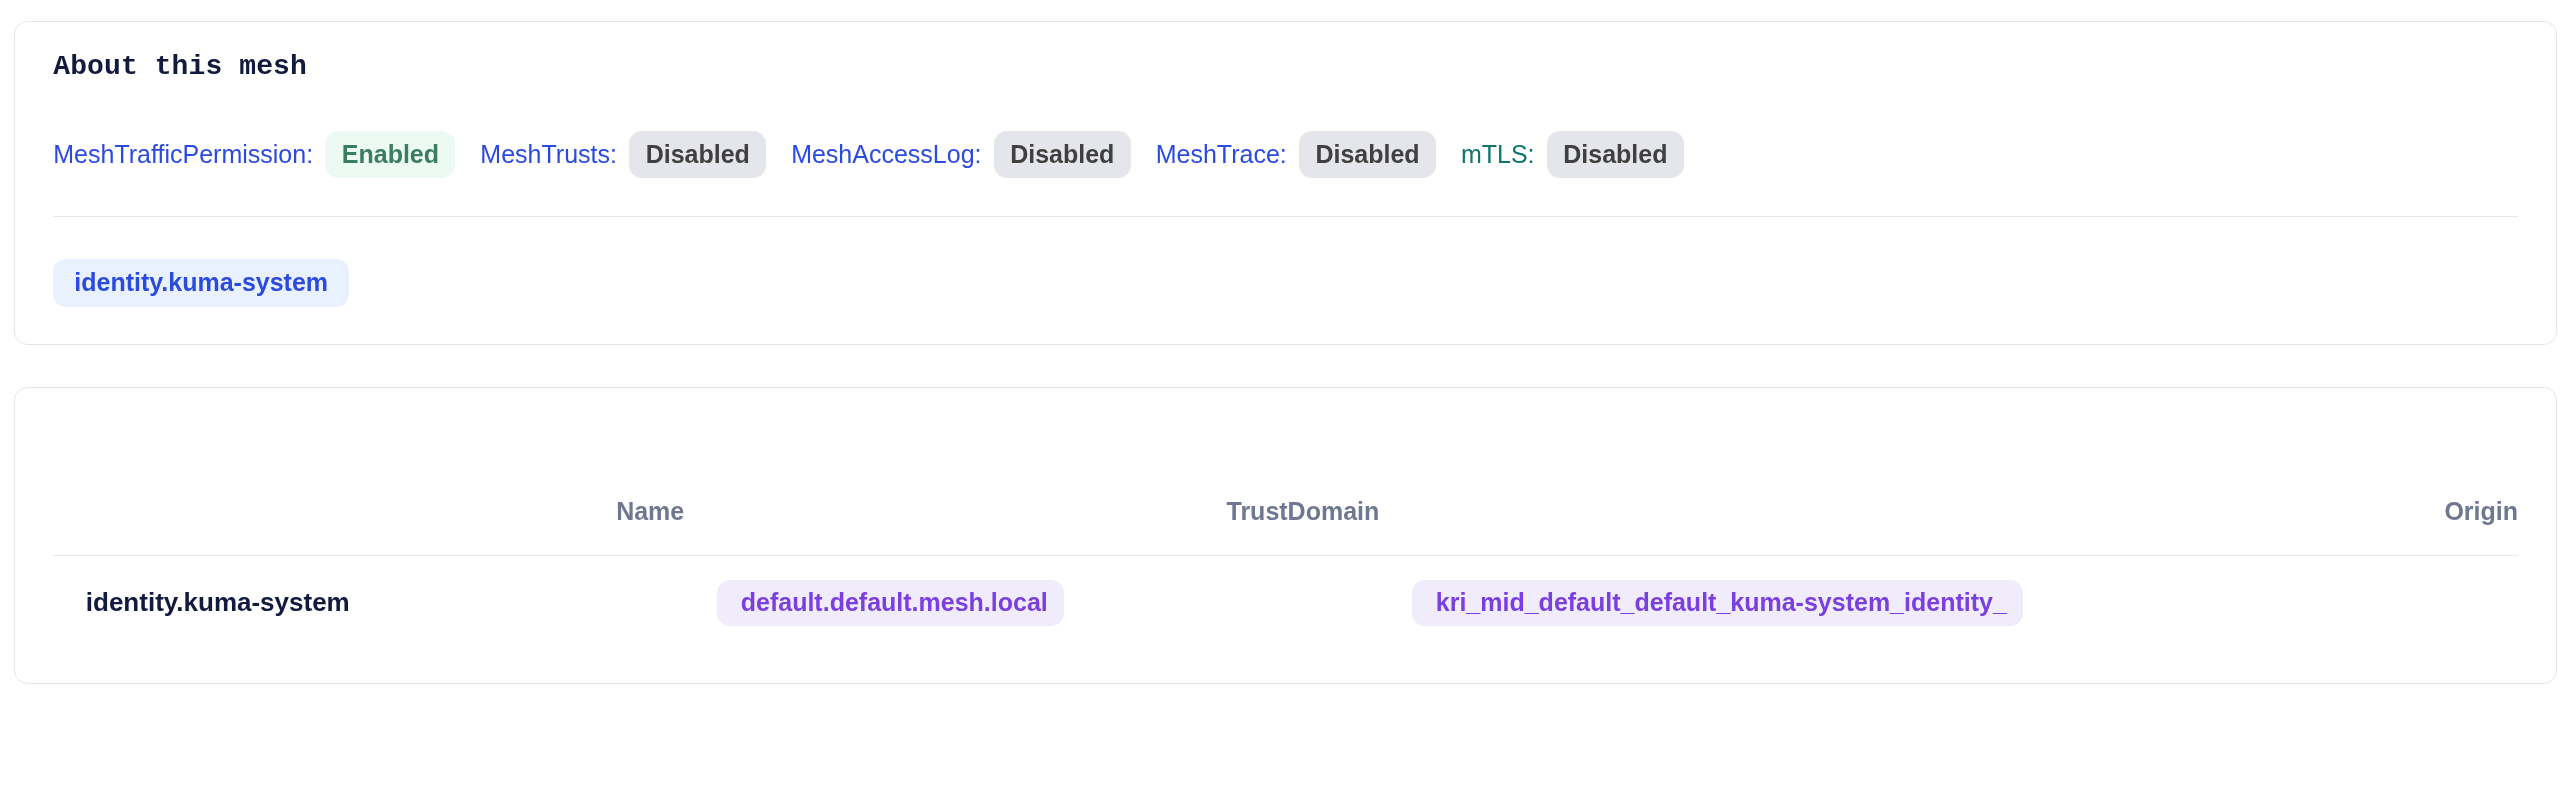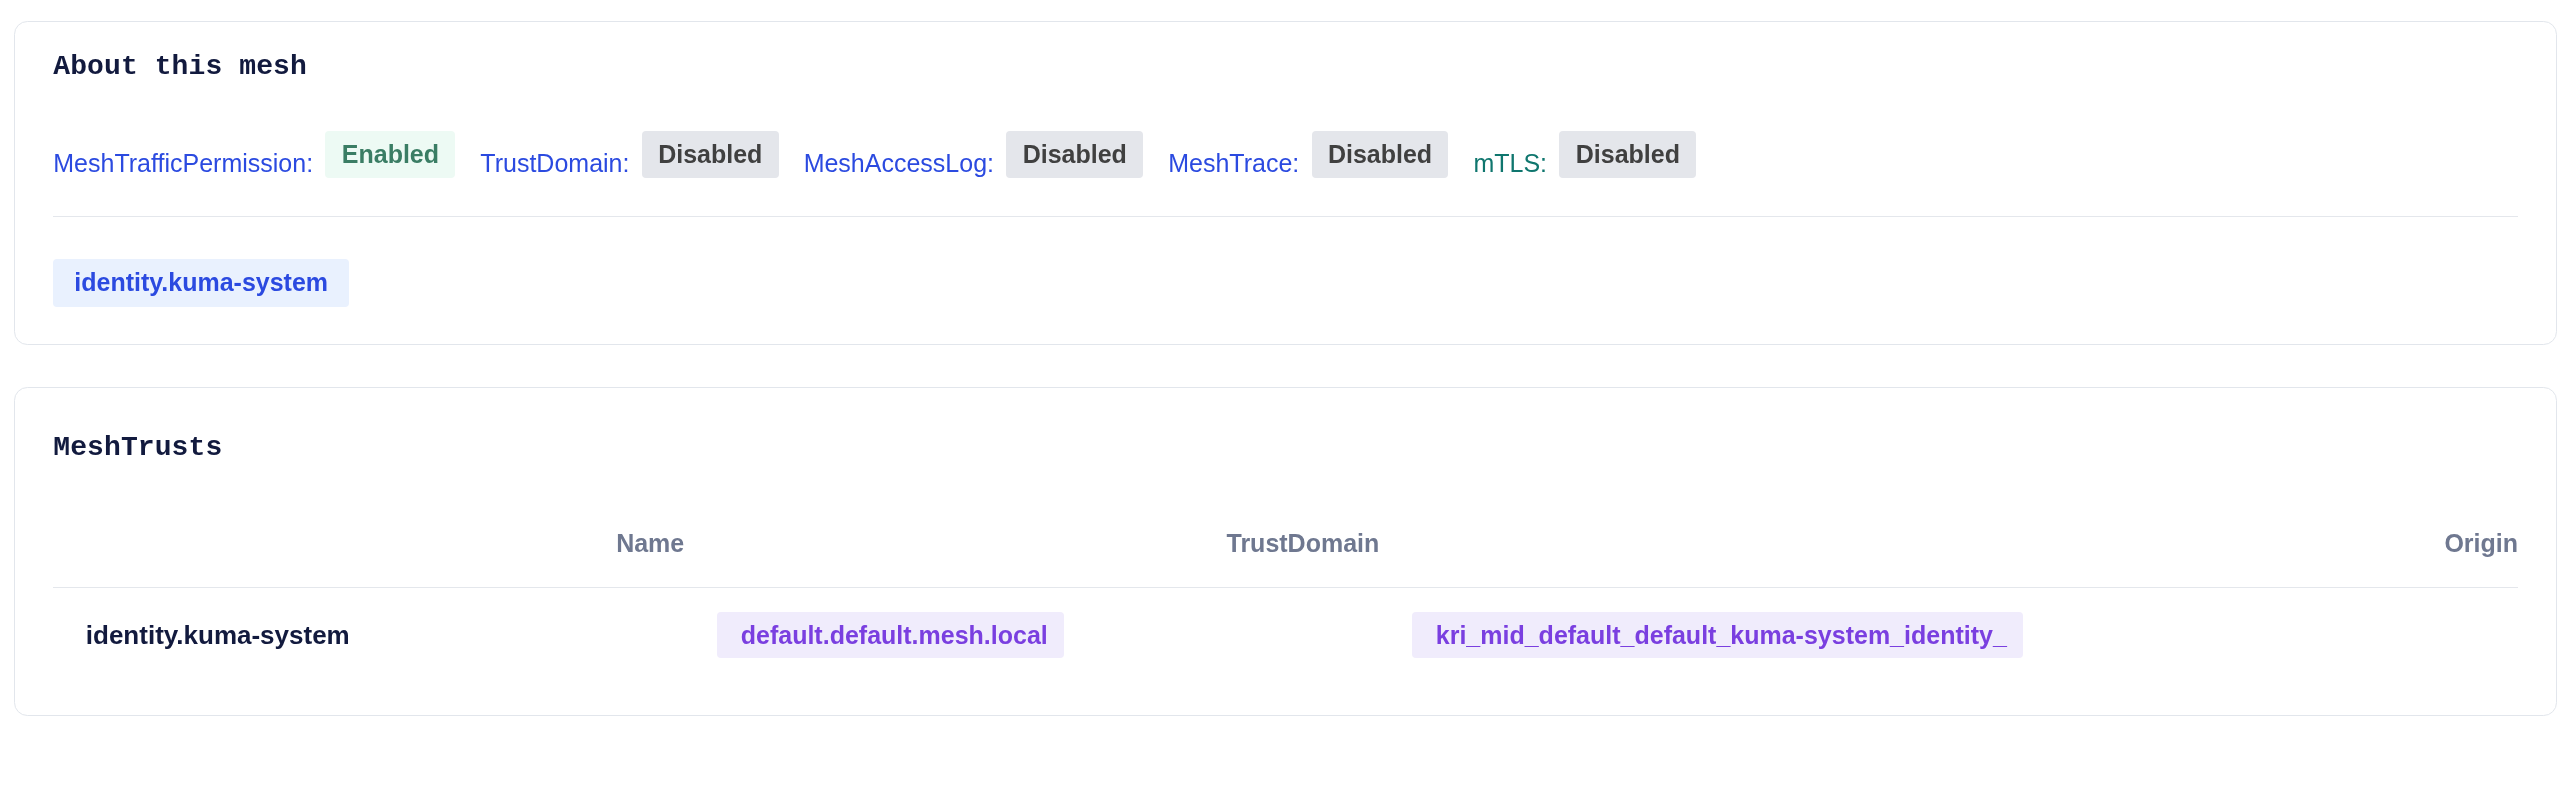--- a/index.html
+++ b/index.html
@@ -45,40 +45,40 @@
     font-weight: 400;
   }
   .policy-row {
     margin-top: 49px;
     display: flex;
     align-items: center;
     height: 44px;
   }
   .policy-item {
     display: flex;
-    align-items: flex-end;
+    align-items: center;
     margin-right: 25px;
   }
   .policy-label {
     font-size: 25px;
     color: #2b4ae0;
     text-decoration: none;
     margin-right: 12.4px;
     cursor: pointer;
   }
   .policy-label.plain {
     color: #0f766e;
     cursor: default;
   }
   .badge {
     display: inline-flex;
     align-items: center;
     font-size: 25px;
     font-weight: 700;
-    border-radius: 4px;
+    border-radius: 13px;
     padding: 8.6px 16.3px;
     white-space: nowrap;
   }
   .badge-success { color: #3a7d64; background: #edfaf4; }
   .badge-neutral { color: #404040; background: #e4e6eb; }
   .badge-info    { color: #2b4ae0; background: #e9f1fe; }
   .badge-purple  { color: #7a3fe0; background: #f0ecfc; padding-left: 24px; }
   .divider {
     border: none;
     border-top: 1.9px solid #e4e7ec;
@@ -126,21 +126,21 @@
   </div>
 
   <div class="policy-row">
 
     <div class="policy-item">
       <a class="policy-label">MeshTrafficPermission:</a>
       <span class="badge badge-success">Enabled</span>
     </div>
 
     <div class="policy-item">
-      <a class="policy-label">TrustDomain:</a>
+      <a class="policy-label">MeshTrusts:</a>
       <span class="badge badge-neutral">Disabled</span>
     </div>
 
     <div class="policy-item">
       <a class="policy-label">MeshAccessLog:</a>
       <span class="badge badge-neutral">Disabled</span>
     </div>
 
     <div class="policy-item">
       <a class="policy-label">MeshTrace:</a>
@@ -156,21 +156,20 @@
 
   <hr class="divider">
 
 
   <span class="badge badge-info identity-badge">identity.kuma-system</span>
 
 </section>
 
 <section class="card card-trusts">
 
-  <h2>MeshTrusts</h2>
 
   <table class="trusts-table">
     <thead>
       <tr>
         <th class="col-name">Name</th>
         <th class="col-domain">TrustDomain</th>
         <th class="col-origin">Origin</th>
       </tr>
     </thead>
     <tbody>

